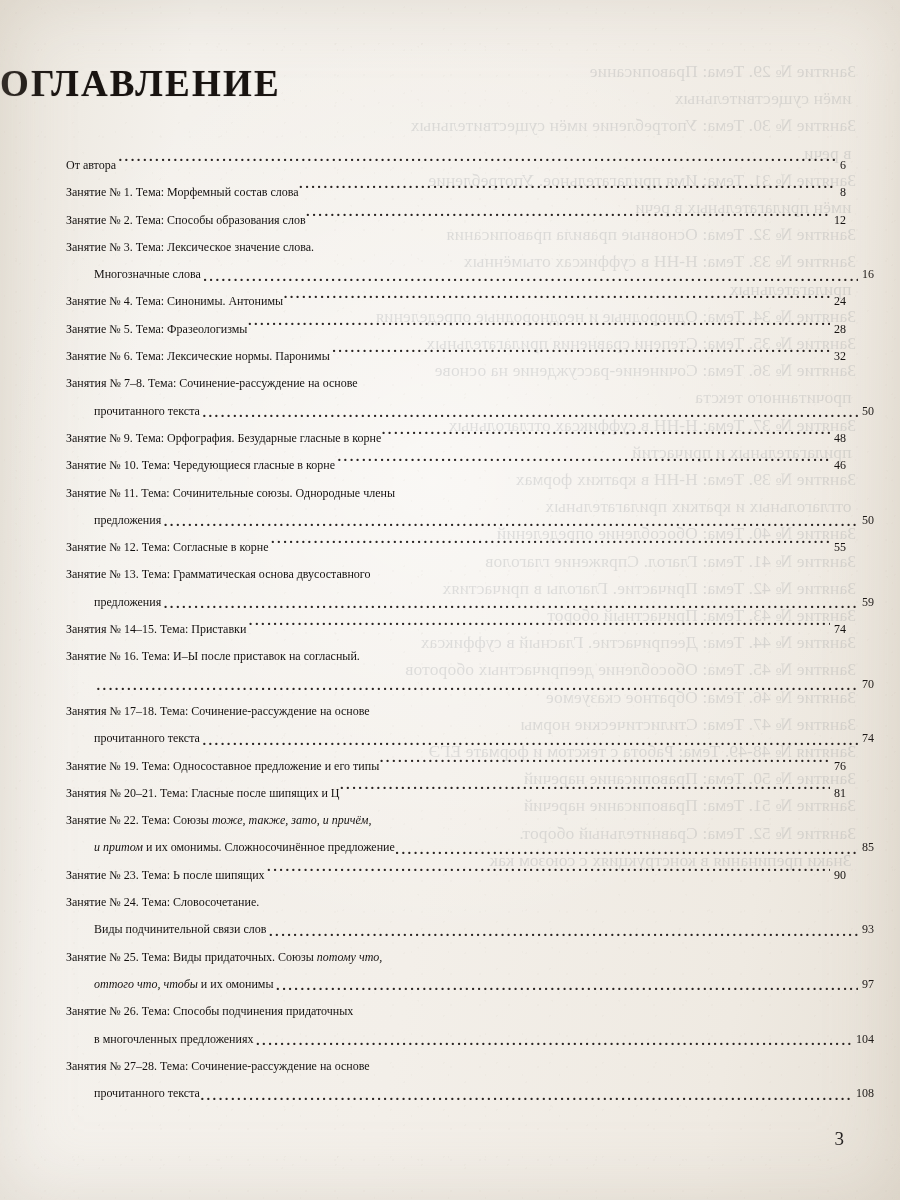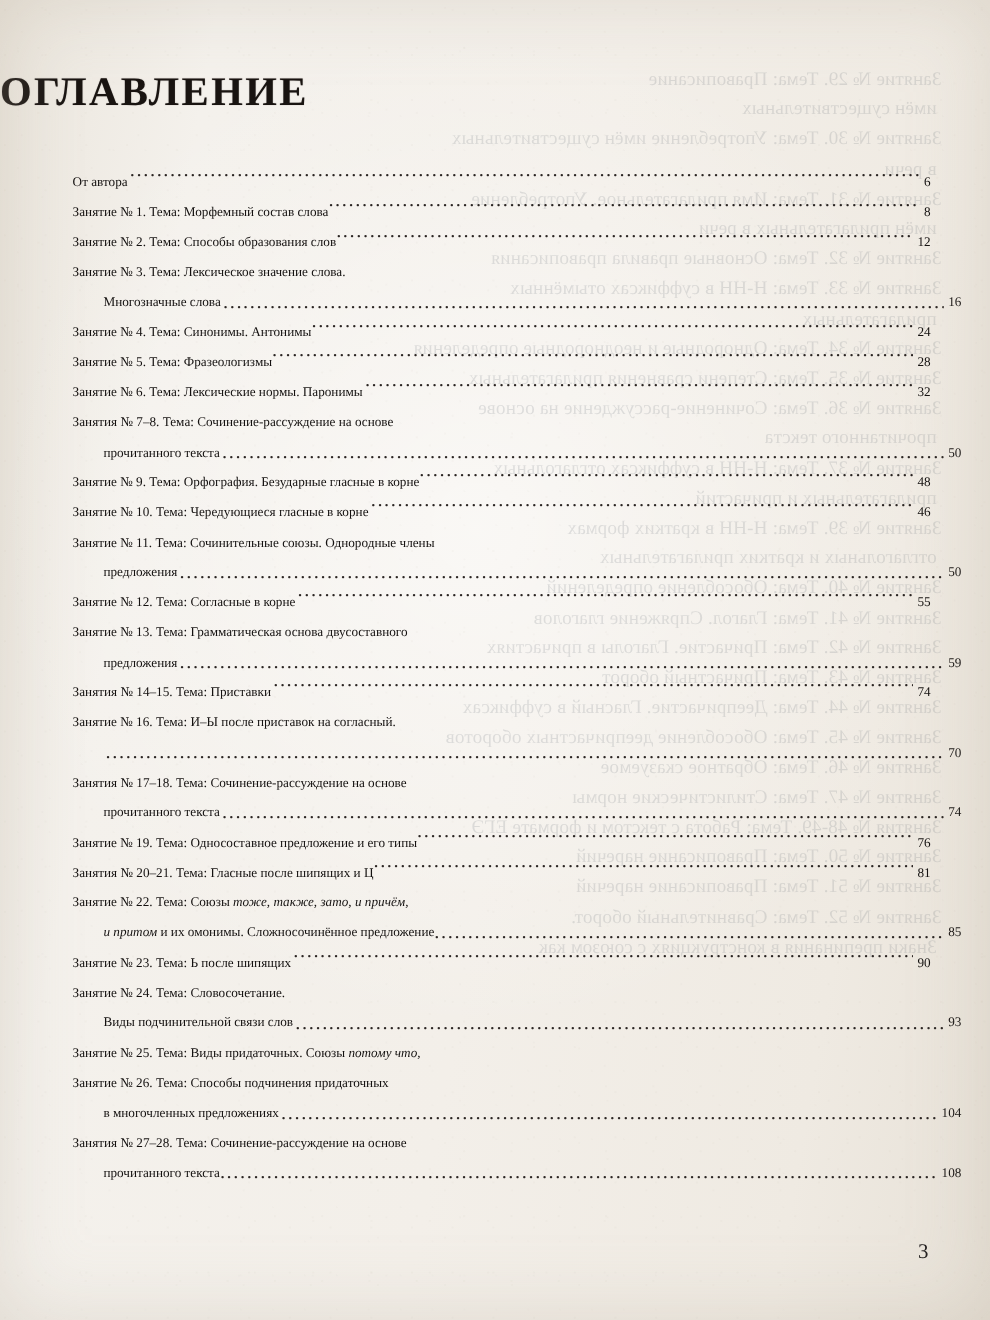--- a/index.html
+++ b/index.html
@@ -353,20 +353,25 @@
         <div class="ln cont">
           <span class="txt"><span>Виды подчинительной связи слов</span></span>
           <span class="leader"></span>
           <span class="pg">93</span>
         </div>
       </div>
       <div class="entry">
         <div class="ln bare">
           <span class="txt"><span>Занятие № 25. Тема: Виды придаточных. Союзы </span><i>потому что,</i></span>
         </div>
+        <div class="ln cont">
+          <span class="txt"><i>оттого что, чтобы</i><span> и их омонимы</span></span>
+          <span class="leader"></span>
+          <span class="pg">97</span>
+        </div>
       </div>
       <div class="entry">
         <div class="ln bare">
           <span class="txt"><span>Занятие № 26. Тема: Способы подчинения придаточных</span></span>
         </div>
         <div class="ln cont">
           <span class="txt"><span>в многочленных предложениях</span></span>
           <span class="leader"></span>
           <span class="pg">104</span>
         </div>

